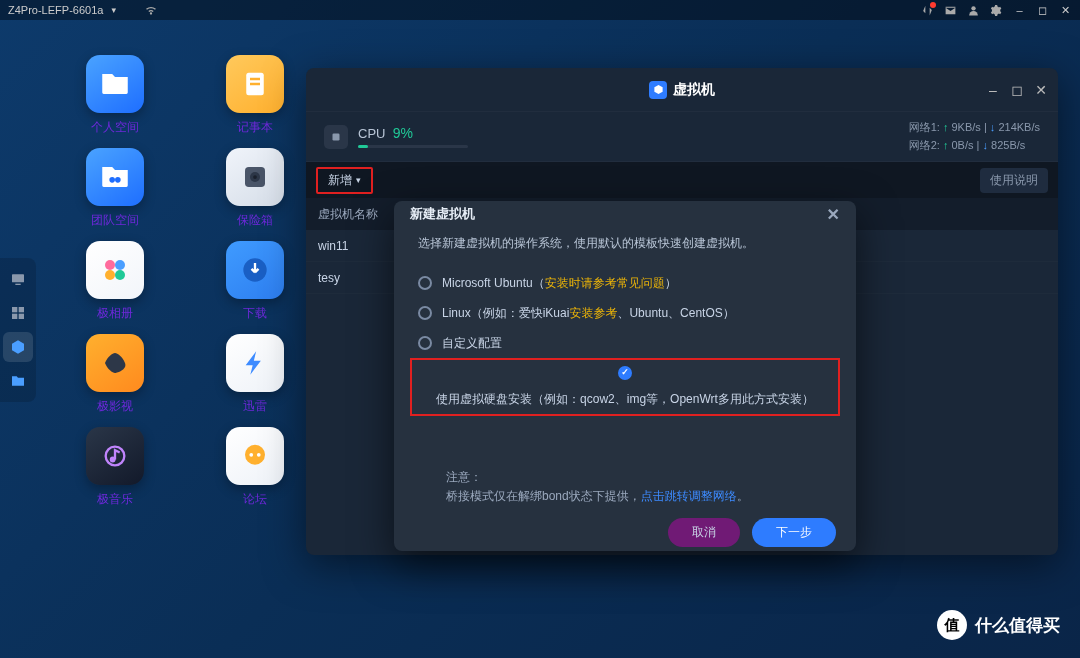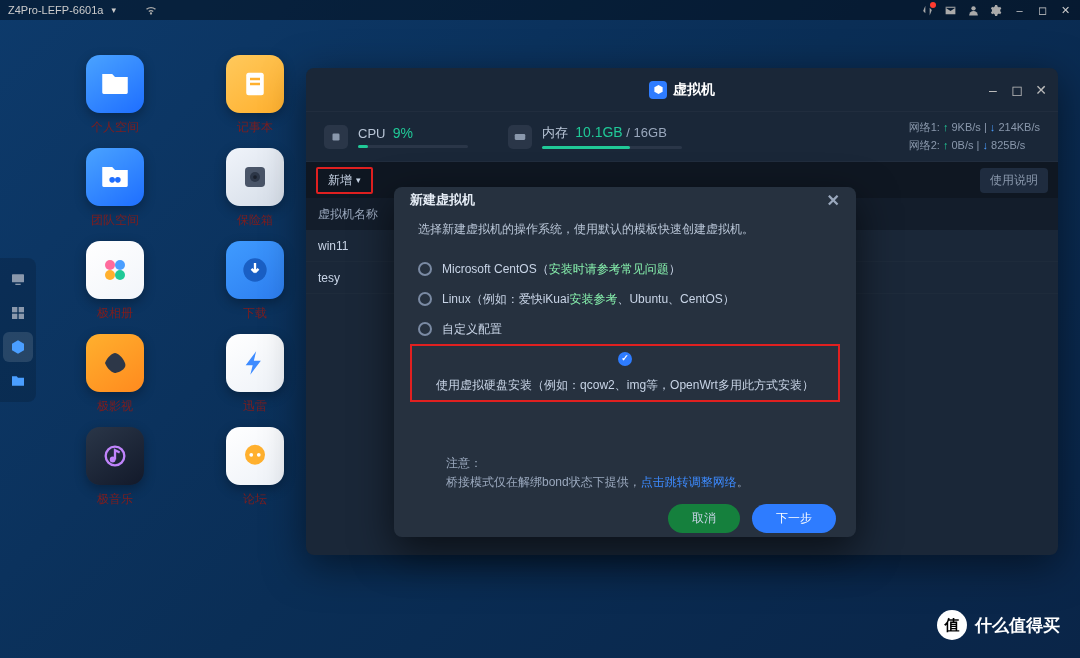--- a/index.html
+++ b/index.html
@@ -32,21 +32,21 @@
     }
     .dicon {
       display: flex; flex-direction: column; align-items: center; gap: 6px;
       cursor: pointer;
     }
     .dicon .box {
       width: 58px; height: 58px; border-radius: 14px;
       display: flex; align-items: center; justify-content: center;
       box-shadow: 0 4px 12px rgba(0,0,0,0.3);
     }
-    .dicon .lbl { font-size: 12px; color: #7f1d1d; }
+    .dicon .lbl { font-size: 12px; color: #6d28d9; }
     .vm-window {
       position: absolute; left: 306px; top: 68px; width: 752px; height: 487px;
       background: #1a2738; border-radius: 8px; box-shadow: 0 10px 40px rgba(0,0,0,0.5);
       display: flex; flex-direction: column;
     }
     .vm-title {
       height: 44px; display: flex; align-items: center; justify-content: center;
       position: relative; border-bottom: 1px solid rgba(255,255,255,0.03);
     }
     .vm-title .t { display: flex; align-items: center; gap: 6px; font-size: 14px; font-weight: 600; }
@@ -76,48 +76,48 @@
     .vm-head {
       height: 32px; background: #131d2b; display: flex; align-items: center;
       padding: 0 12px; font-size: 12px; color: #9aa8bd;
     }
     .vm-row {
       height: 32px; display: flex; align-items: center; padding: 0 12px;
       font-size: 12px; color: #c8d4e6; border-bottom: 1px solid rgba(255,255,255,0.02);
     }
     
     .modal {
-      position: absolute; left: 394px; top: 187px; width: 462px; height: 350px;
+      position: absolute; left: 394px; top: 201px; width: 462px; height: 350px;
       background: #26313f; border-radius: 8px; box-shadow: 0 14px 40px rgba(0,0,0,0.6);
       display: flex; flex-direction: column;
     }
     .modal-title {
       height: 36px; display: flex; align-items: center; padding: 0 16px;
       font-size: 13px; font-weight: 600; color: #e6edf6;
     }
     .modal-title .close { margin-left: auto; cursor: pointer; color:#9aa8bd; font-size:16px;}
     .modal-body { flex: 1; padding: 8px 24px; font-size: 12px; color: #c8d4e6; }
     .modal-body .hint { margin: 0 0 16px; color:#b8c5d6;}
     .opt { padding: 6px 0; display: flex; align-items: center; gap: 10px; line-height:1.5;}
     .opt .radio {
       width: 14px; height: 14px; border-radius: 50%; border: 2px solid #7a8aa3;
       flex-shrink: 0; display:flex; align-items:center; justify-content:center;
     }
     .opt .radio.checked { border-color: #2e7cff; background:#2e7cff;}
     .opt .radio.checked::after{content:"✓"; color:#fff; font-size:9px; font-weight:bold;}
-    .opt .link { color: #86efac; }
+    .opt .link { color: #eab308; }
     .opt.boxed { border: 2px solid #e02020; padding: 6px 8px; margin-left:-8px; margin-right:-8px;flex-direction:column;}
     .note { margin-top: 52px; color:#9aa8bd; font-size:12px; line-height:1.6;margin-left:28px;}
     .note .link { color:#3d8bff;}
     .modal-foot {
       height: 50px; display: flex; align-items: center; justify-content: flex-end;
       gap: 12px; padding: 0 20px;
     }
     .btn { padding: 6px 24px; border-radius: 15px; font-size: 12px; cursor: pointer; }
-    .btn-cancel { background: #15803d; color: #c8d4e6; }
+    .btn-cancel { background: #701a75; color: #c8d4e6; }
     .btn-next { background: #2e7cff; color: #fff; }
     .watermark {
       position: absolute; right: 20px; bottom: 18px;
       display: flex; align-items: center; gap: 8px;
     }
     .watermark .circ {
       width: 30px; height: 30px; border-radius: 50%; background: #fff;
       display: flex; align-items: center; justify-content: center;
       color: #000; font-weight: bold; font-size: 15px;
     }
@@ -312,34 +312,20 @@
             <path d="M9 2v4M15 2v4M9 18v4M15 18v4M2 9h4M2 15h4M18 9h4M18 15h4"></path>
           </svg>
         </div>
       <div>
         <div><span class="k">CPU</span>&nbsp;&nbsp;<span class="v">9%</span></div>
         <div class="bar-track" style="width:110px;margin-top:4px">
             <div class="bar-fill" style="width:9%"></div>
           </div>
       </div>
     </div>
-    <div class="stat">
-      <div class="ico">
-          <svg width="14" height="14" viewBox="0 0 24 24" fill="#8a98ac">
-            <rect x="3" y="7" width="18" height="10" rx="2"></rect>
-            <path d="M6 17v3M10 17v3M14 17v3M18 17v3"></path>
-          </svg>
-        </div>
-      <div>
-        <div><span class="k">内存</span>&nbsp;&nbsp;<span class="v">10.1GB</span><span class="v2"> / </span><span class="v2">16GB</span></div>
-        <div class="bar-track" style="width:140px;margin-top:4px">
-            <div class="bar-fill" style="width:63%"></div>
-          </div>
-      </div>
-    </div>
     <div class="netstats">
       <div><span>网络1:</span> <span class="up">↑ </span><span>9KB/s</span> | <span class="dn">↓ </span><span>214KB/s</span></div>
       <div><span>网络2:</span> <span class="up">↑ </span><span>0B/s</span> | <span class="dn">↓ </span><span>825B/s</span></div>
     </div>
   </div>
   <div class="vm-toolbar">
     <div class="add-btn">
       <span>新增</span>
         <span style="font-size:9px">▾</span>
     </div>
@@ -356,21 +342,21 @@
 
 <div class="modal">
   <div class="modal-title">
     <span>新建虚拟机</span>
     <span class="close">✕</span>
   </div>
   <div class="modal-body">
     <div class="hint">选择新建虚拟机的操作系统，使用默认的模板快速创建虚拟机。</div>
     <div class="opt">
       <span class="radio"></span>
-      <span><span>Microsoft CentOS（</span><span class="link">安装时请参考常见问题</span><span>）</span></span>
+      <span><span>Microsoft Ubuntu（</span><span class="link">安装时请参考常见问题</span><span>）</span></span>
     </div>
     <div class="opt">
       <span class="radio"></span>
       <span><span>Linux（例如：爱快iKuai</span><span class="link">安装参考</span><span>、Ubuntu、CentOS）</span></span>
     </div>
     <div class="opt">
       <span class="radio"></span>
       <span>自定义配置</span>
     </div>
     <div class="opt boxed">

